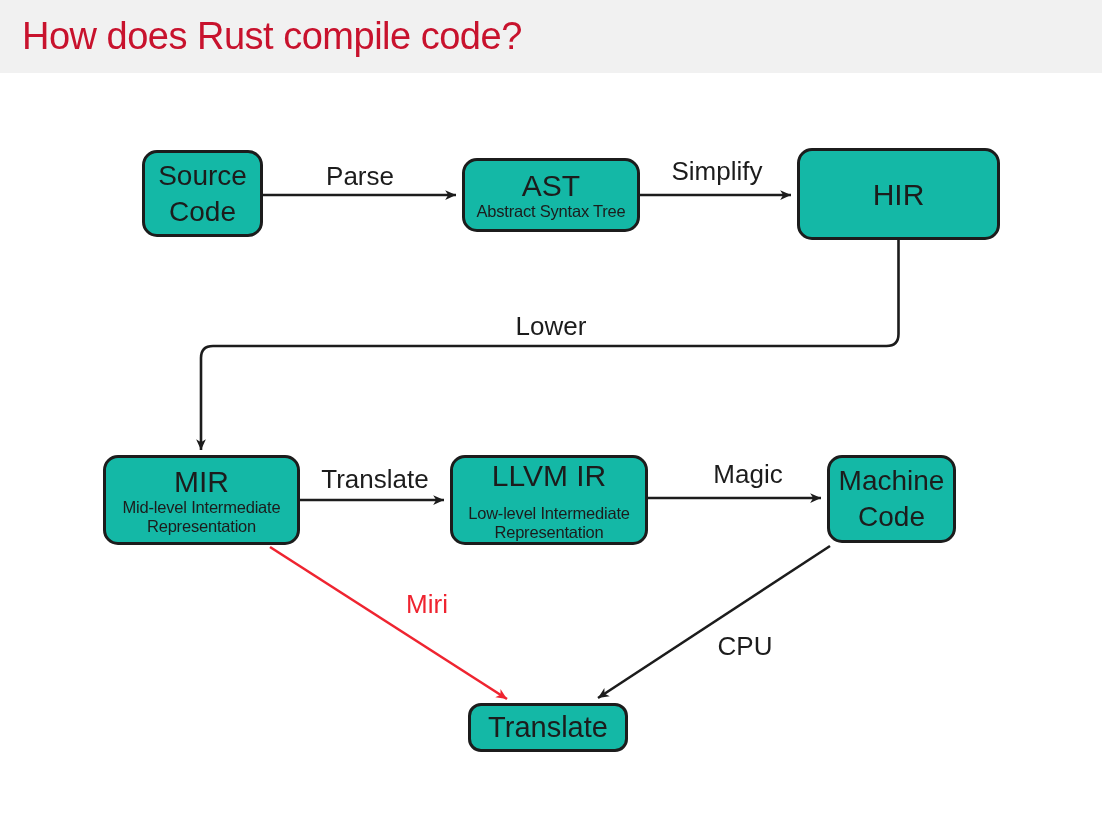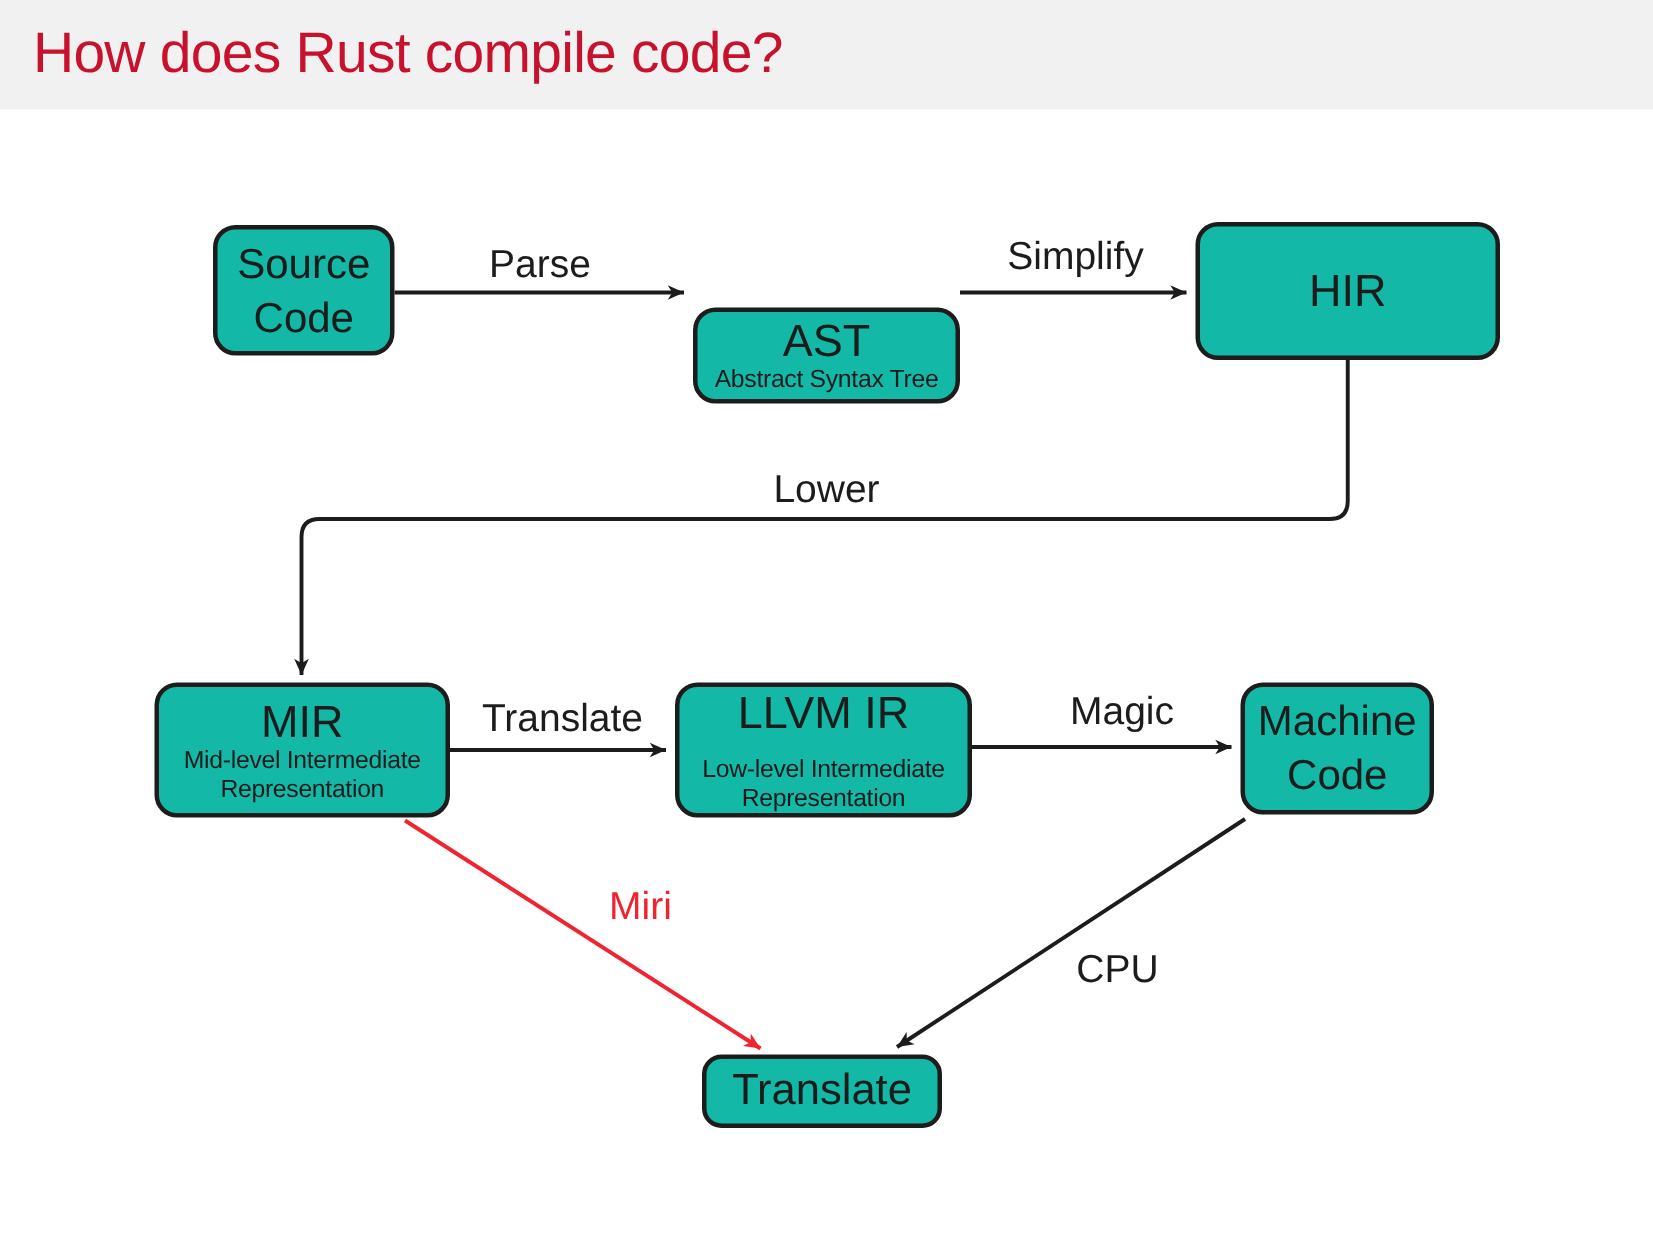--- a/index.html
+++ b/index.html
@@ -43,21 +43,21 @@
   .node .two{font-size:28px;line-height:36px;color:var(--ink);}
   .edge-label{
     position:absolute;
     transform:translate(-50%,-50%);
     font-size:26px;color:var(--ink);
     white-space:nowrap;z-index:3;
   }
   .edge-label.red{color:var(--accent-red);}
   
   #n-source  {left:142px;top:150px;width:121px;height:87px;}
-  #n-ast     {left:462px;top:158px;width:178px;height:64px;margin-top:47px;}
+  #n-ast     {left:462px;top:158px;width:178px;height:74px;}
   #n-hir     {left:797px;top:148px;width:203px;height:92px;}
   #n-mir     {left:103px;top:455px;width:197px;height:90px;}
   #n-llvm    {left:450px;top:455px;width:198px;height:90px;gap:12px;}
   #n-machine {left:827px;top:455px;width:129px;height:88px;}
   #n-exec    {left:468px;top:703px;width:160px;height:49px;border-radius:13px;}
 </style>
 </head>
 <body>
 
 <div class="header">

